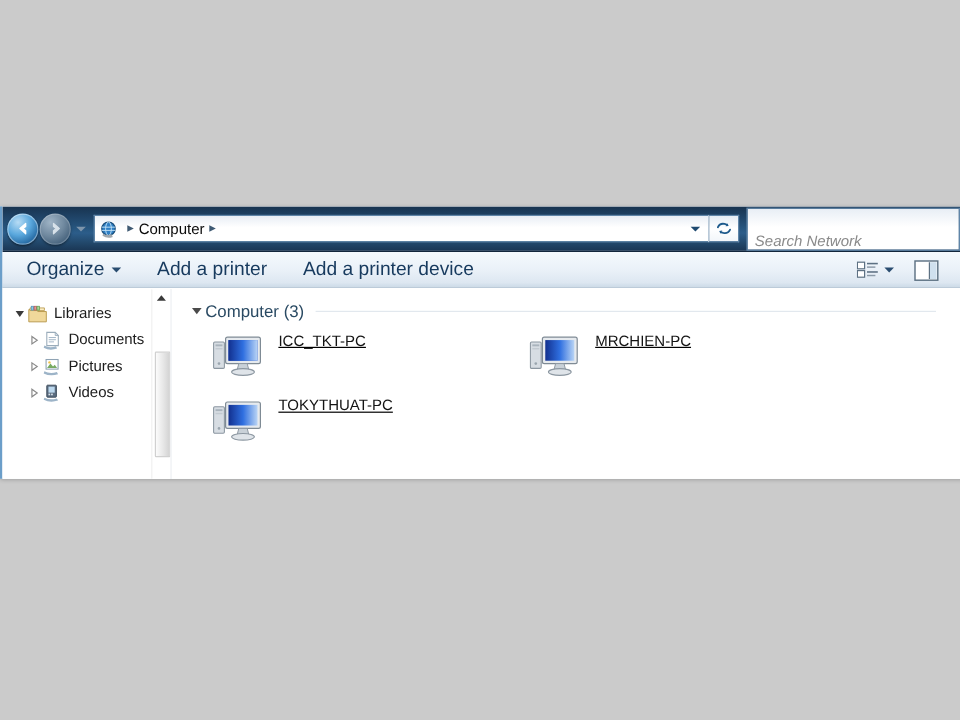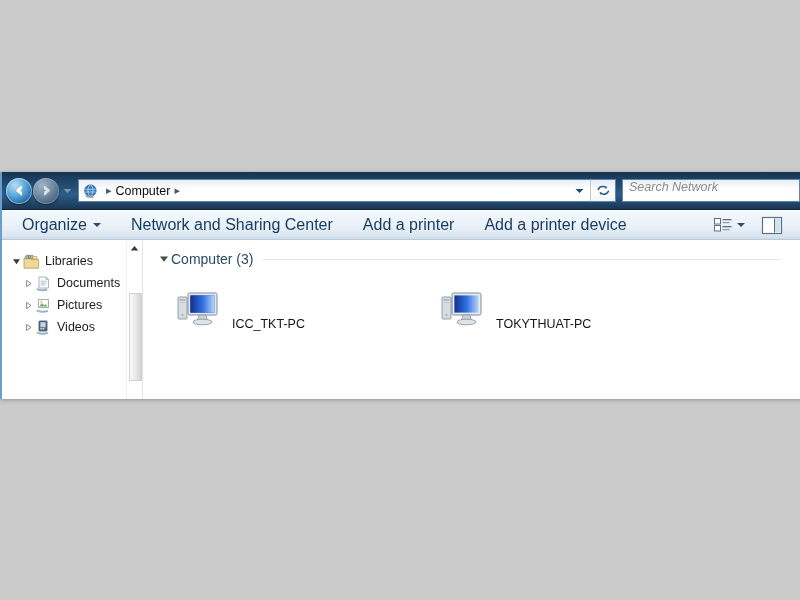--- a/index.html
+++ b/index.html
@@ -122,27 +122,27 @@
     background: linear-gradient(to bottom, #e4ecf4 0%, #ffffff 50%, #f2f6fa 100%);
     border: 1px solid #5f85a8;
     border-left: 1px solid #b9c9d8;
     display: flex; align-items: center; justify-content: center;
     box-sizing: border-box;
     flex: none;
   }
   
   .searchbox {
     width: 178px;
-    height: 23px;
+    height: 36px;
     margin-left: 6px;
     margin-right: 4px;
     background: linear-gradient(to bottom, #e8eef5 0%, #ffffff 45%, #ffffff 100%);
     border: 1px solid #5f85a8;
     display: flex;
-    align-items: flex-start;
+    align-items: flex-end;
     padding: 0 6px;
     box-sizing: border-box;
     flex: none;
   }
   .search-placeholder {
     font-size: 12.5px;
     font-style: italic;
     color: #8a8a8a;
     white-space: nowrap;
   }
@@ -301,23 +301,24 @@
   }
 
   .tiles {
     display: flex;
     flex-wrap: wrap;
   }
   .tile {
     width: 264px;
     height: 54px;
     display: flex;
-    align-items: flex-end;
+    align-items: flex-start;
     padding-left: 20px;
     box-sizing: border-box;
+    text-decoration: underline;
   }
   .tile-ico {
     width: 46px; height: 42px;
     flex: none;
     margin-right: 9px;
   }
   .tile-label {
     font-size: 12.5px;
     color: #141414;
     white-space: nowrap;
@@ -380,23 +381,20 @@
 
       <div class="searchbox">
         <span class="search-placeholder">Search Network</span>
       </div>
     </div>
 
     <div class="toolbar">
       <div class="tb-item">
         <span>Organize</span>
         <span class="tb-caret"></span>
-      </div>
-      <div class="tb-item">
-        <span>Network and Sharing Center</span>
       </div>
       <div class="tb-item">
         <span>Add a printer</span>
       </div>
       <div class="tb-item">
         <span>Add a printer device</span>
       </div>
 
       <div class="tb-right">
         <div class="tb-icon-btn">
@@ -526,20 +524,38 @@
                 <stop offset="0.5" stop-color="#2f6fe0"></stop>
                 <stop offset="1" stop-color="#b9d4f5"></stop>
               </linearGradient>
               <rect x="13.4" y="6.4" width="24.2" height="17.2" fill="url(#scr)"></rect>
               <path d="M22 26 h7 l1.4 5.4 h-9.8 z" fill="#c9d1d8" stroke="#8c97a1" stroke-width="0.8"></path>
               <ellipse cx="25.5" cy="33" rx="9.5" ry="2.8" fill="#dfe4e9" stroke="#8c97a1" stroke-width="0.9"></ellipse>
             </svg>
             <span class="tile-label">ICC_TKT-PC</span>
           </div>
 
+          <div class="tile">
+            <svg class="tile-ico" viewBox="0 0 46 42">
+              <rect x="1" y="8" width="9" height="22" rx="1" fill="#d7dde3" stroke="#8c97a1" stroke-width="0.9"></rect>
+              <rect x="2.6" y="10" width="5.8" height="1.6" fill="#aab4bd"></rect>
+              <rect x="2.6" y="13" width="5.8" height="1.2" fill="#c2cad1"></rect>
+              <circle cx="5.5" cy="26" r="1.1" fill="#9aa5ae"></circle>
+              <rect x="11" y="4" width="29" height="22" rx="1.6" fill="#e6eaee" stroke="#7f8b95" stroke-width="1"></rect>
+              <linearGradient id="scr2" x1="0" y1="0" x2="1" y2="0">
+                <stop offset="0" stop-color="#12308f"></stop>
+                <stop offset="0.5" stop-color="#2f6fe0"></stop>
+                <stop offset="1" stop-color="#b9d4f5"></stop>
+              </linearGradient>
+              <rect x="13.4" y="6.4" width="24.2" height="17.2" fill="url(#scr2)"></rect>
+              <path d="M22 26 h7 l1.4 5.4 h-9.8 z" fill="#c9d1d8" stroke="#8c97a1" stroke-width="0.8"></path>
+              <ellipse cx="25.5" cy="33" rx="9.5" ry="2.8" fill="#dfe4e9" stroke="#8c97a1" stroke-width="0.9"></ellipse>
+            </svg>
+            <span class="tile-label">MRCHIEN-PC</span>
+          </div>
 
           <div class="tile">
             <svg class="tile-ico" viewBox="0 0 46 42">
               <rect x="1" y="8" width="9" height="22" rx="1" fill="#d7dde3" stroke="#8c97a1" stroke-width="0.9"></rect>
               <rect x="2.6" y="10" width="5.8" height="1.6" fill="#aab4bd"></rect>
               <rect x="2.6" y="13" width="5.8" height="1.2" fill="#c2cad1"></rect>
               <circle cx="5.5" cy="26" r="1.1" fill="#9aa5ae"></circle>
               <rect x="11" y="4" width="29" height="22" rx="1.6" fill="#e6eaee" stroke="#7f8b95" stroke-width="1"></rect>
               <linearGradient id="scr3" x1="0" y1="0" x2="1" y2="0">
                 <stop offset="0" stop-color="#12308f"></stop>

